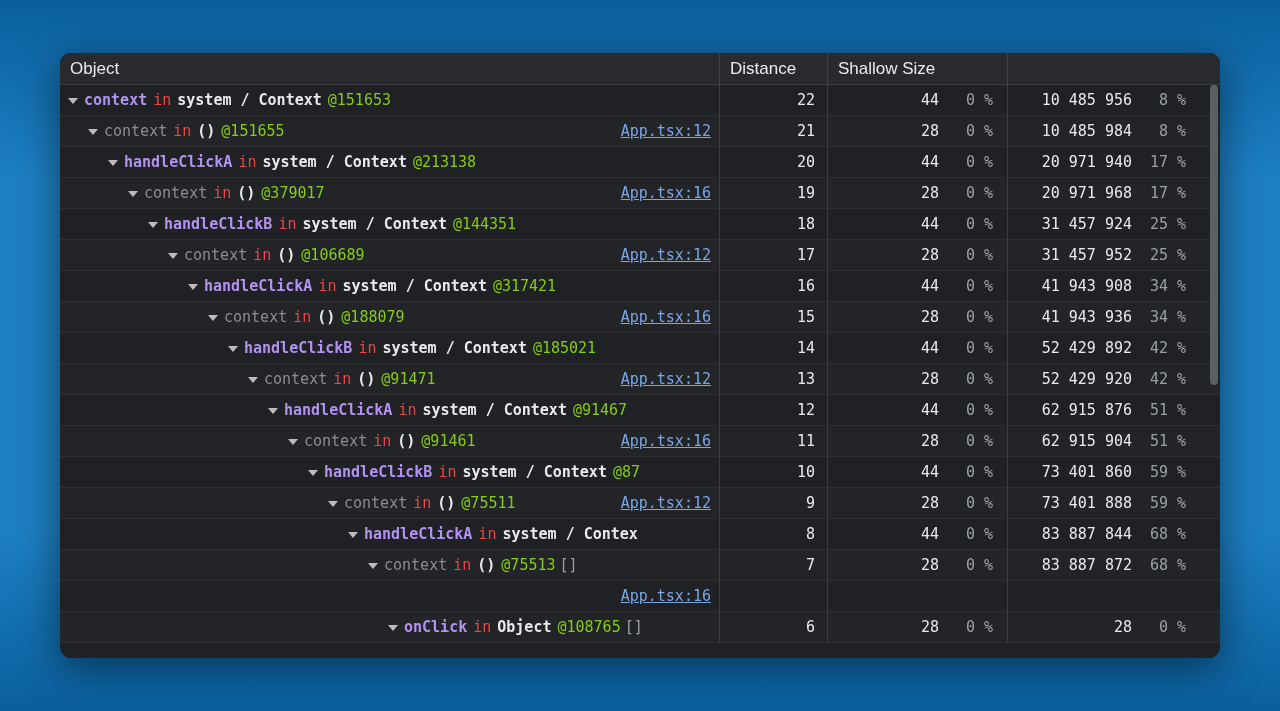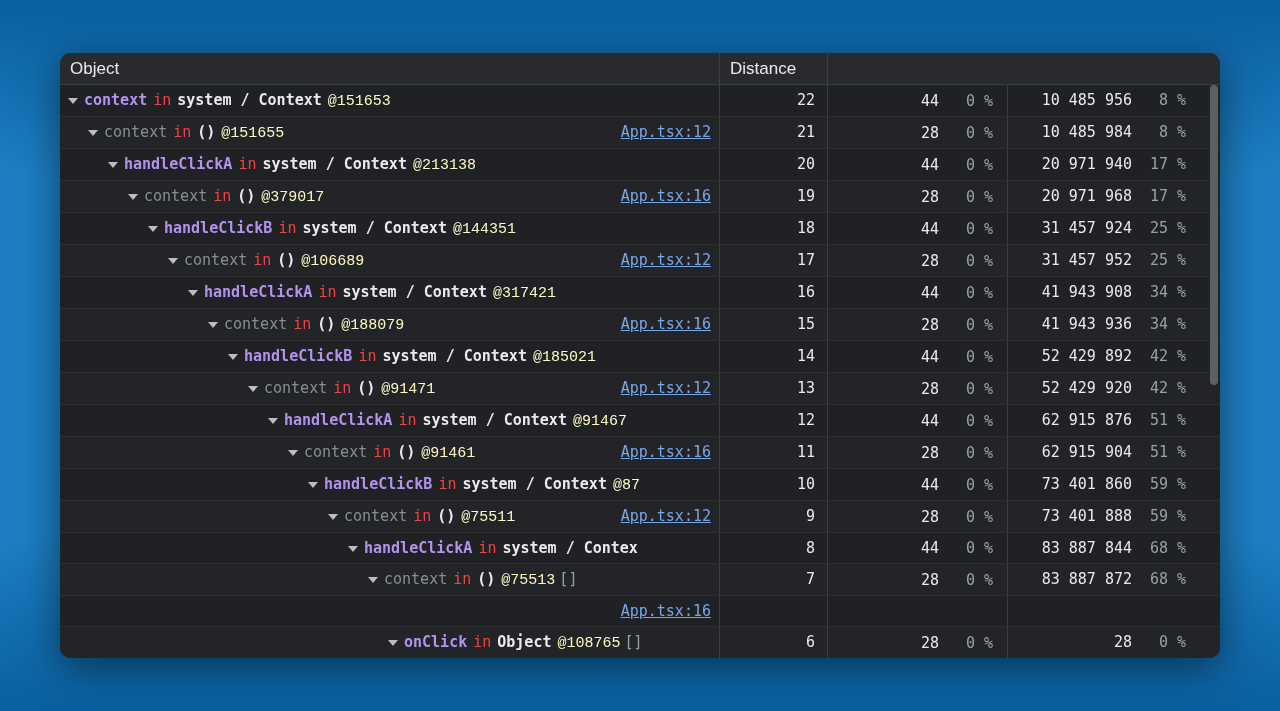--- a/index.html
+++ b/index.html
@@ -60,21 +60,21 @@
     border-top: 6px solid #bdbdbd;
     margin-right: 6px;
     flex-shrink: 0;
     position: relative;
     top: -1px;
   }
   .prop-purple { color: #b392f0; font-weight: 600; }
   .prop-dim    { color: #8a8d93; }
   .in-kw       { color: #ef4444; margin: 0 6px; }
   .container   { color: #e8eaed; font-weight: 600; }
-  .addr        { color: #fef9c3; margin-left: 6px; font-family: Liberation Mono, monospace; }
+  .addr        { color: #84cc16; margin-left: 6px; }
   .link        { color: #7aa7e4; text-decoration: underline; margin-left: 12px; white-space: nowrap; }
   .num         { color: #e8eaed; }
   .pct         { color: #9aa0a6; min-width: 40px; text-align: right; }
   .scrollbar {
     position: absolute;
     right: 2px;
     top: 32px;
     width: 8px;
     height: 300px;
     background: #5c5f63;
@@ -82,20 +82,21 @@
   }
   .square { color: #9aa0a6; margin-left: 4px; }
 </style>
 </head>
 <body>
 
 <div class="panel">
   <div class="header">
     <div class="col col-object">Object</div>
     <div class="col col-distance">Distance</div>
+    <div class="col col-shallow">Shallow Size</div>
   </div>
   <div class="body" id="rows">
       <div class="row">
         <div class="cell cell-object">
           <span class="obj-label" style="padding-left: 0px;">
             <span class="caret"></span>
             <span class="prop-purple">context</span>
             <span class="in-kw">in</span>
             <span class="container">system / Context</span>
             <span class="addr">@151653</span>

